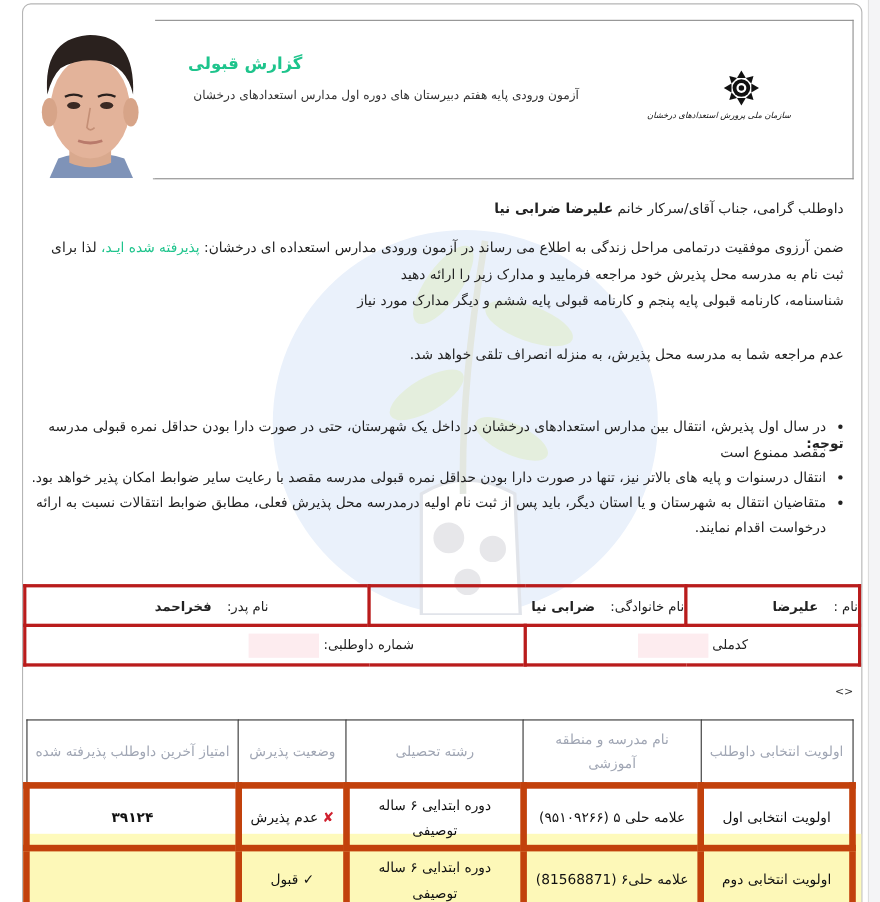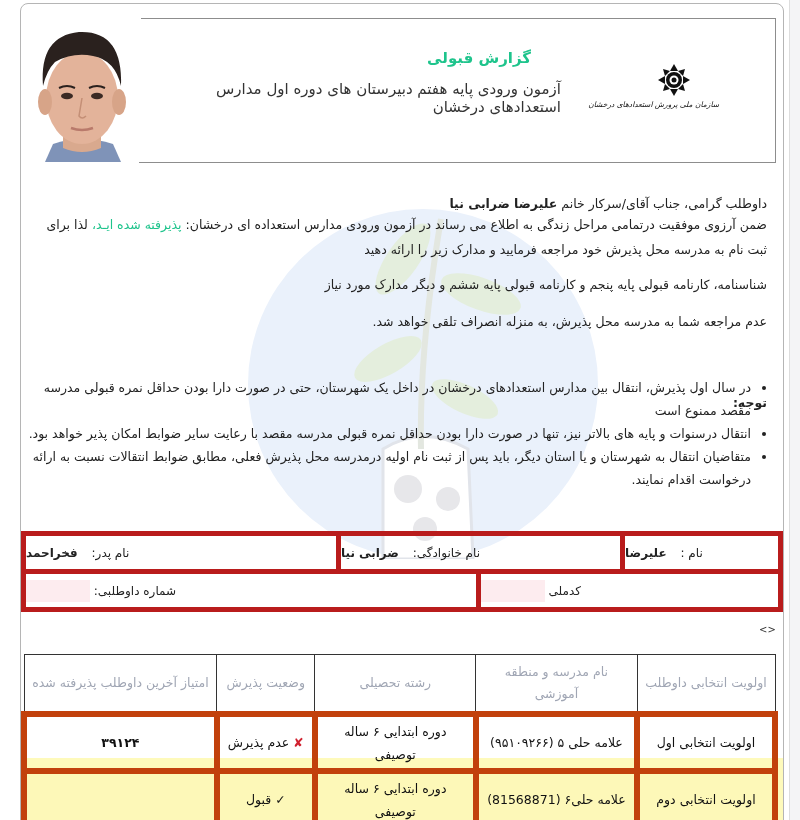--- a/index.html
+++ b/index.html
@@ -11,41 +11,41 @@
   .page {
     position: absolute; left: 20px; top: 3px; width: 762px; height: 840px;
     border: 1px solid #b5b5b5; border-radius: 8px; background: #fff;
     overflow: hidden;
   }
   .right-rail { position: absolute; left: 789px; top: 0; width: 11px; height: 820px; background: #f4f4f6; border-left: 1px solid #ddd; }
   
   .header { position: absolute; left: 0; top: 0; width: 762px; height: 160px; }
   .header-box { position: absolute; left: 118px; top: 14px; width: 636px; height: 143px; border: 1px solid #8d8d8d; border-left: none; background: #fff; }
   .photo { position: absolute; left: 2px; top: 12px; width: 118px; height: 146px; overflow: hidden; background: #fff; }
-  .title { position: absolute; left: 150px; top: 45px; width: 360px; text-align: right; color: #1ec48c; font-weight: bold; font-size: 15px; direction: rtl; }
-  .subtitle { position: absolute; left: 120px; top: 76px; width: 420px; text-align: right; font-size: 15px; color: #333; direction: rtl; }
+  .title { position: absolute; left: 150px; top: 45px; width: 360px; text-align: left; color: #1ec48c; font-weight: bold; font-size: 15px; direction: rtl; }
+  .subtitle { position: absolute; left: 120px; top: 76px; width: 420px; text-align: center; font-size: 11px; color: #333; direction: rtl; }
   .year { position: absolute; left: 150px; top: 106px; width: 360px; text-align: center; font-size: 12px; color: #222; direction: rtl; }
   .logo { position: absolute; left: 608px; top: 58px; width: 90px; height: 60px; }
   .logo-caption { position: absolute; left: 0; top: 38px; width: 90px; text-align: center; font-size: 7.5px; color: #111; font-style: italic; direction: rtl; white-space: nowrap; }
 
   
   .watermark { position: absolute; left: 222px; top: 195px; width: 360px; height: 360px; pointer-events: none; }
 
   
   .body-text { position: absolute; left: 0; right: 0; direction: rtl; font-size: 12.5px; color: #222; }
   .p { position: absolute; right: 16px; text-align: right; direction: rtl; line-height: 25px; }
   .green { color: #1ec48c; }
   .bold { font-weight: bold; }
   ul.notes { position: absolute; right: 10px; top: 372px; width: 730px; margin: 0; padding: 0 22px 0 0; list-style: disc; direction: rtl; font-size: 12.5px; line-height: 23px; }
   ul.notes li { margin: 0; }
 
   
   table { border-collapse: collapse; direction: rtl; }
   .info { position: absolute; left: 0; top: 527px; width: 762px; font-size: 12px; }
-  .info td { border: 5px solid #b91c1c; height: 33px; padding: 0 0; text-align: left; }
+  .info td { border: 3px solid #b91c1c; height: 33px; padding: 0 0; text-align: right; }
   .info .val { font-weight: bold; margin-right: 10px; }
   .redact { display: inline-block; width: 64px; height: 22px; background: #fdecef; vertical-align: middle; }
 
   .toggle { position: absolute; left: 738px; top: 620px; font-size: 10px; color: #333; }
 
   
   .highlight-band { position: absolute; left: -20px; top: 754px; width: 785px; height: 66px; background: #fefabb; }
   .results { position: absolute; left: 0; top: 650px; width: 757px; font-size: 12.5px; }
   .results th { font-weight: normal; color: #a0a6b4; border: 1px solid #333; height: 52px; padding: 2px 6px; line-height: 22px; }
   .results td { border: 6px solid #c2410c; height: 51px; text-align: center; padding: 0 6px; line-height: 23px; color: #111; }
@@ -112,30 +112,30 @@
     <circle cx="205" cy="300" r="12" fill="#e7e7ea"></circle>
     <circle cx="182" cy="330" r="12" fill="#e7e7ea"></circle>
     <path d="M178 250 Q176 150 198 20" stroke="#e3e7e0" stroke-width="6" fill="none"></path>
     <ellipse cx="160" cy="60" rx="42" ry="16" transform="rotate(-55 160 60)" fill="#e4eedd"></ellipse>
     <ellipse cx="238" cy="95" rx="42" ry="16" transform="rotate(20 238 95)" fill="#e4eedd"></ellipse>
     <ellipse cx="145" cy="160" rx="38" ry="15" transform="rotate(-30 145 160)" fill="#e4eedd"></ellipse>
     <ellipse cx="222" cy="200" rx="36" ry="14" transform="rotate(25 222 200)" fill="#e4eedd"></ellipse>
   </svg>
 
   <div class="body-text">
-    <div class="p" style="top:187px;">
+    <div class="p" style="top:173px;">
       <span>داوطلب گرامی، جناب آقای/سرکار خانم</span>
       <span class="bold">علیرضا ضرابی نیا</span>
     </div>
     <div class="p" style="top:208px; width:735px;">
       <span>ضمن آرزوی موفقیت درتمامی مراحل زندگی به اطلاع می رساند در آزمون ورودی مدارس استعداده ای درخشان:</span>
       <span class="green">پذیرفته شده ایـد،</span>
       <span>لذا برای ثبت نام به مدرسه محل پذیرش خود مراجعه فرمایید و مدارک زیر را ارائه دهید</span>
     </div>
-    <div class="p" style="top:268px;">شناسنامه، کارنامه قبولی پایه پنجم و کارنامه قبولی پایه ششم و دیگر مدارک مورد نیاز</div>
+    <div class="p" style="top:256px;">شناسنامه، کارنامه قبولی پایه پنجم و کارنامه قبولی پایه ششم و دیگر مدارک مورد نیاز</div>
     <div class="p" style="top:305px;">عدم مراجعه شما به مدرسه محل پذیرش، به منزله انصراف تلقی خواهد شد.</div>
     <div class="p bold" style="top:342px;margin-top:44px;">توجه:</div>
   </div>
 
   <ul class="notes">
     <li>در سال اول پذیرش، انتقال بین مدارس استعدادهای درخشان در داخل یک شهرستان، حتی در صورت دارا بودن حداقل نمره قبولی مدرسه مقصد ممنوع است</li>
     <li>انتقال درسنوات و پایه های بالاتر نیز، تنها در صورت دارا بودن حداقل نمره قبولی مدرسه مقصد با رعایت سایر ضوابط امکان پذیر خواهد بود.</li>
     <li>متقاضیان انتقال به شهرستان و یا استان دیگر، باید پس از ثبت نام اولیه درمدرسه محل پذیرش فعلی، مطابق ضوابط انتقالات نسبت به ارائه درخواست اقدام نمایند.</li>
   </ul>
 

